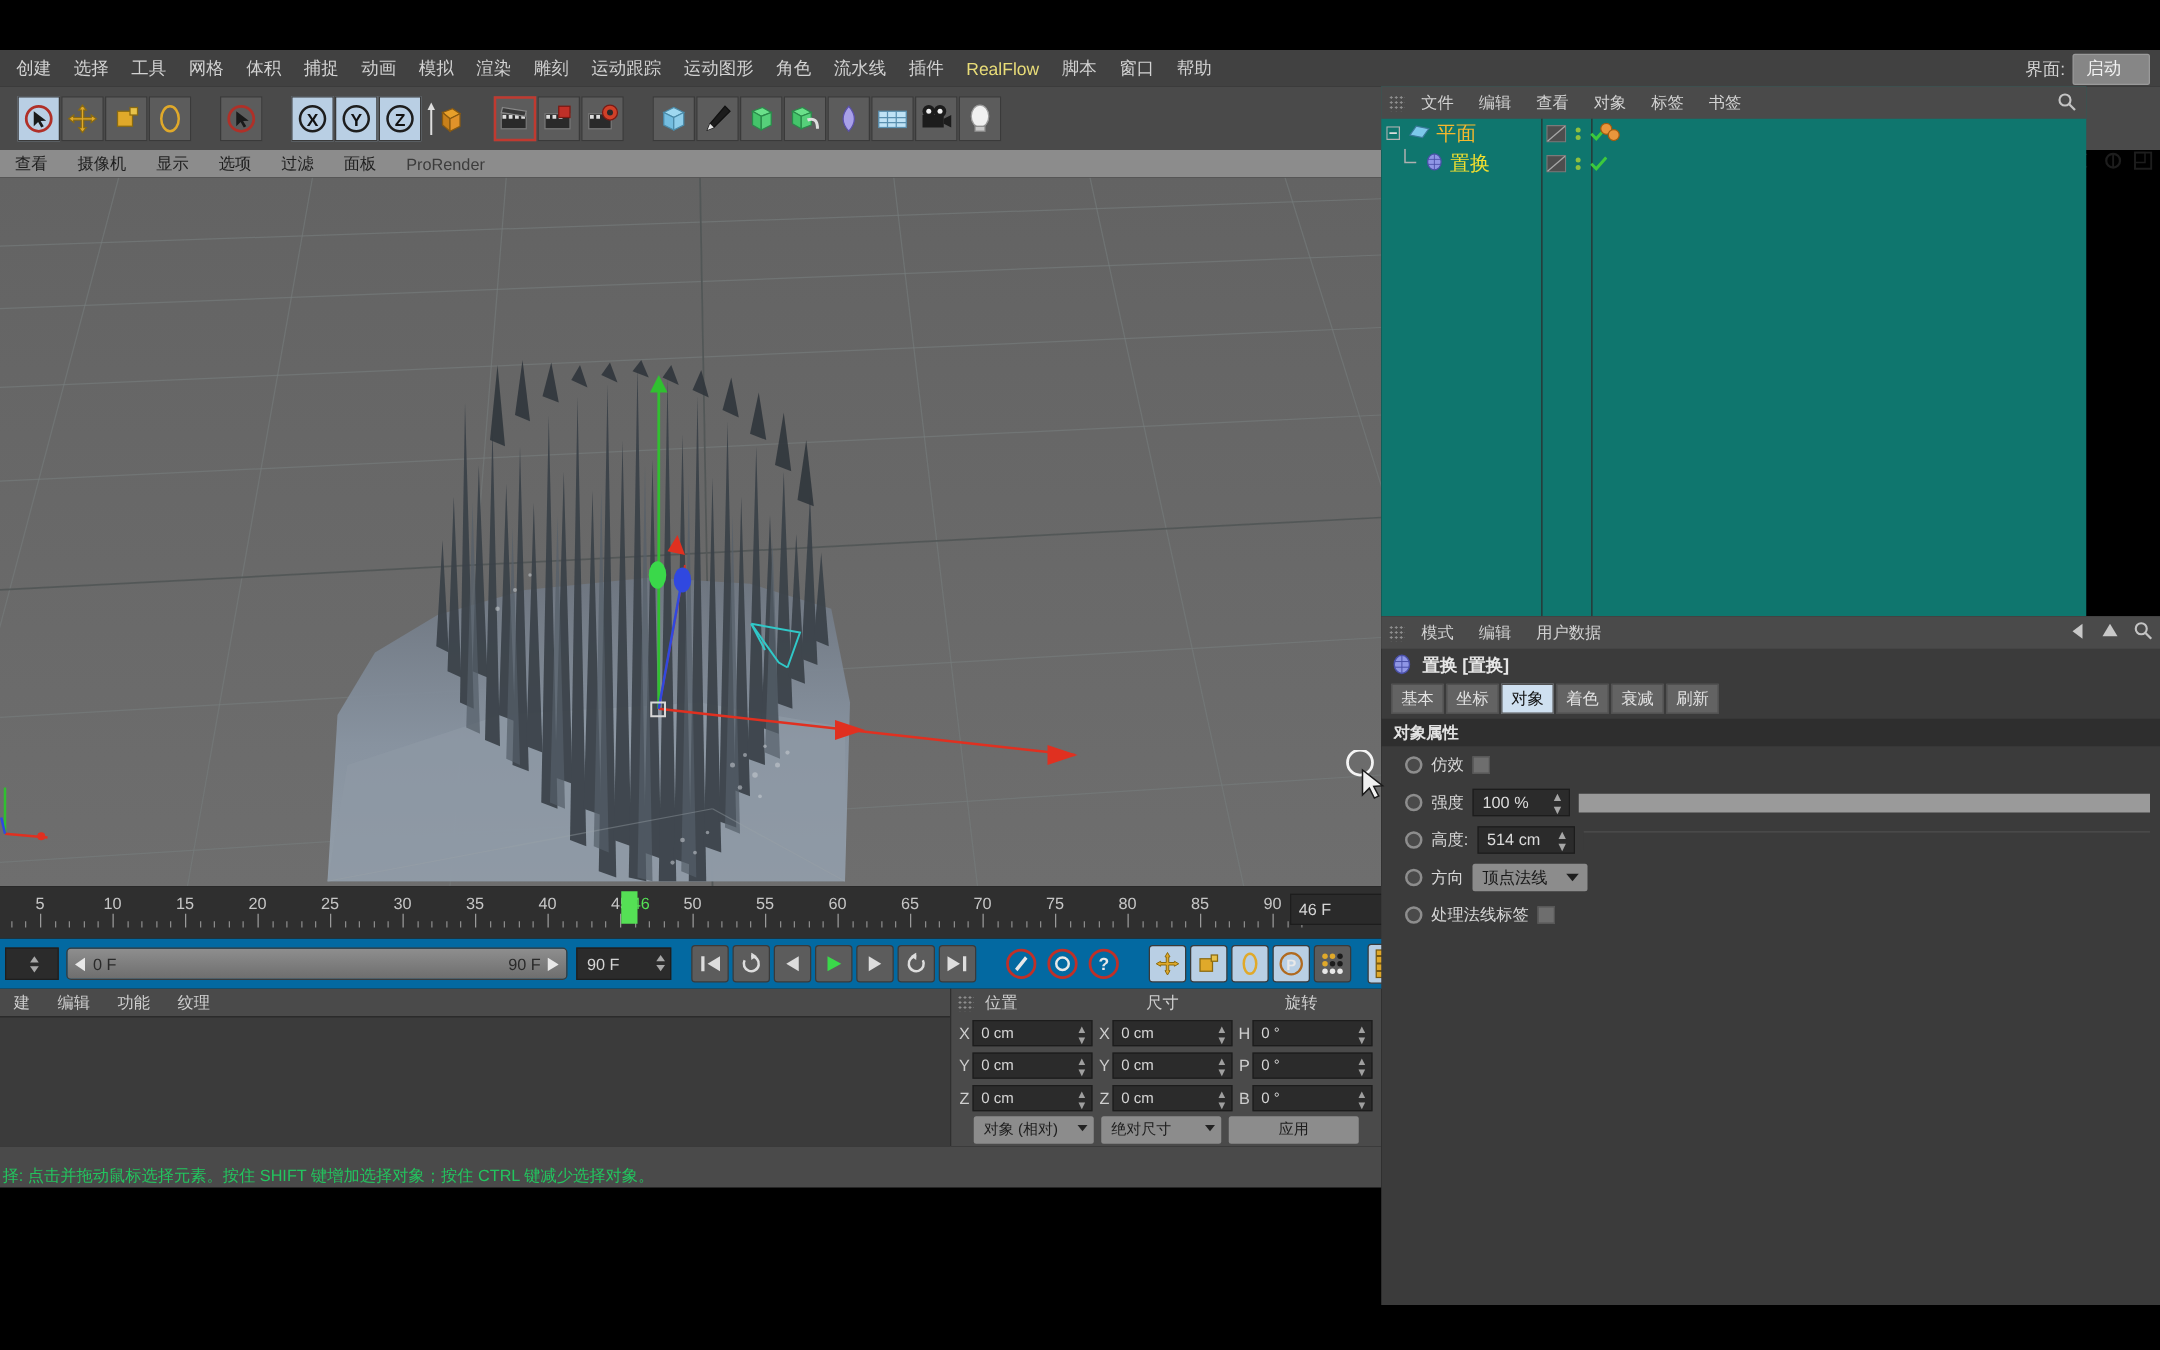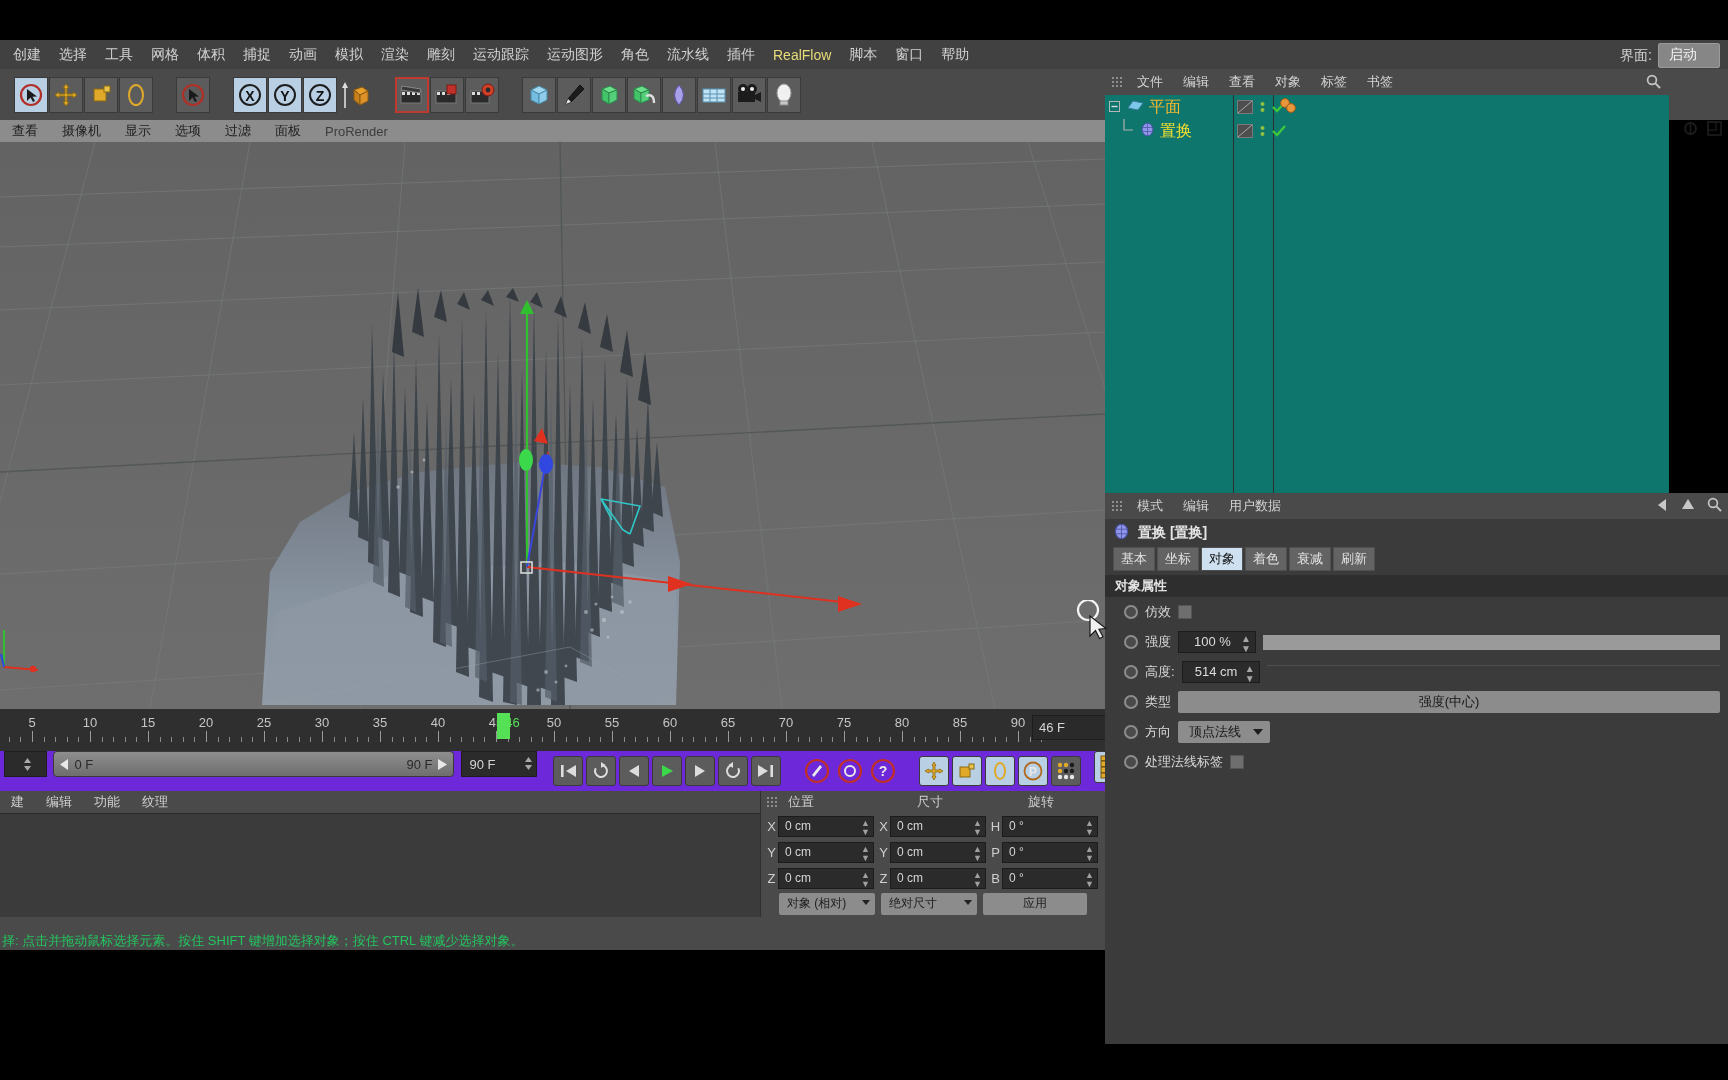--- a/index.html
+++ b/index.html
@@ -51,22 +51,22 @@
   .tl-track{ position:absolute; left:0; top:0; width:1128px; height:42px; }
   .tl-num{ position:absolute; top:6px; font-size:13px; color:#c6c6c6; transform:translateX(-50%); }
   .tl-tick{ position:absolute; top:28px; width:1px; height:5px; background:#8a8a8a; }
   .tl-tick.big{ top:22px; height:11px; background:#9a9a9a; }
   .tl-head{ position:absolute; top:4px; width:13px; height:26px; background:#55e055; }
   .cur-frame{ position:absolute; right:6px; top:6px; width:90px; height:25px; background:#2a2a2a;
               border:1px solid #1d1d1d; color:#d6d6d6; font-size:13px; padding:4px 6px; }
   .spin{ position:absolute; right:6px; top:5px; font-size:11px; color:#9e9e9e; line-height:1.0; }
 
   
-  #transport{ position:absolute; left:0; top:751px; width:1128px; height:40px; background:#6d28d9;
-              display:flex; }
+  #transport{ position:absolute; left:0; top:751px; width:1128px; height:40px; background:#0369a1;
+              display:flex; align-items:center; }
   .num-field{ background:#2b2b2b; border:1px solid #1e1e1e; color:#d4d4d4; font-size:13px;
               height:26px; display:flex; align-items:center; padding:0 14px 0 8px; position:relative; }
   .range-bar{ height:26px; background:linear-gradient(#8e8e8e,#6e6e6e); border:1px solid #3a3a3a;
               border-radius:4px; display:flex; align-items:center; justify-content:space-between;
               padding:0 6px; color:#2a2a2a; font-size:13px; }
   .tb{ width:30px; height:30px; border-radius:50%; display:flex; align-items:center;
        justify-content:center; margin-right:3px; }
   .tb.sq{ border-radius:3px; width:30px; height:30px; background:#5c5c5c; border:1px solid #3a3a3a; }
   .tb.on{ background:#b9cfe4; }
 
@@ -117,21 +117,21 @@
   #attr-menu{ height:26px; background:#4a4a4a; display:flex; align-items:center; padding-left:6px; }
   #attr-menu .am{ padding:0 10px; font-size:13px; color:#d2d2d2; }
   .attr-nav{ position:absolute; right:6px; top:4px; display:flex; gap:12px; align-items:center; }
   .attr-title{ display:flex; align-items:center; height:28px; padding-left:8px; gap:8px;
                font-size:14px; color:#e6e6e6; font-weight:bold; }
   .tabs{ display:flex; padding-left:8px; gap:2px; height:24px; }
   .tab{ background:#636363; color:#e2e2e2; font-size:13px; padding:2px 7px; border:1px solid #505050; }
   .tab.active{ background:#cfe0f0; color:#101010; }
   .sect{ background:#2e2e2e; height:22px; display:flex; align-items:center; padding-left:10px;
          font-size:13px; color:#e2e2e2; font-weight:bold; margin-top:4px; }
-  .prow{ display:flex; align-items:center; height:30px; padding-left:19px; gap:7px;text-align:center; }
+  .prow{ display:flex; align-items:center; height:30px; padding-left:19px; gap:7px; }
   .radio{ width:14px; height:14px; border-radius:50%; border:2px solid #8d8d8d; background:#4a4a4a; }
   .plabel{ font-size:13px; color:#d8d8d8; min-width:auto; }
   .chk{ width:14px; height:14px; background:#6e6e6e; border:1px solid #555; }
   .pfield{ background:#2b2b2b; border:1px solid #1c1c1c; color:#dcdcdc; font-size:13px;
            height:22px; line-height:20px; padding:0 16px 0 7px; width:78px; position:relative; }
   .pfield .sp{ position:absolute; right:4px; top:2px; font-size:10px; color:#a6a6a6; line-height:1.0; }
   .slider{ height:15px; background:#9a9a9a; flex:1; margin-right:8px; }
   .slider.empty{ background:#3b3b3b; border-top:1px solid #4f4f4f; }
   .pdrop{ background:#8c8c8c; color:#171717; font-size:13px; height:22px; line-height:21px;
           padding:0 8px; border-radius:2px; }
@@ -1012,27 +1012,20 @@
 
     <div class="prow">
       <span class="radio"></span>
       <span class="plabel">高度:</span>
       <span class="pfield">
         <span>514 cm</span><span class="sp">▲<br>▼</span>
       </span>
       <span class="slider empty"></span>
     </div>
 
-    <div class="prow">
-      <span class="radio"></span>
-      <span class="plabel">类型</span>
-      <span class="pdrop" style="flex:1;margin-right:8px;">
-        <span>强度(中心)</span>
-      </span>
-    </div>
 
     <div class="prow">
       <span class="radio"></span>
       <span class="plabel">方向</span>
       <span class="pdrop w" style="width:92px;">
         <span>顶点法线</span><span class="cv"></span>
       </span>
     </div>
 
     <div class="prow">

